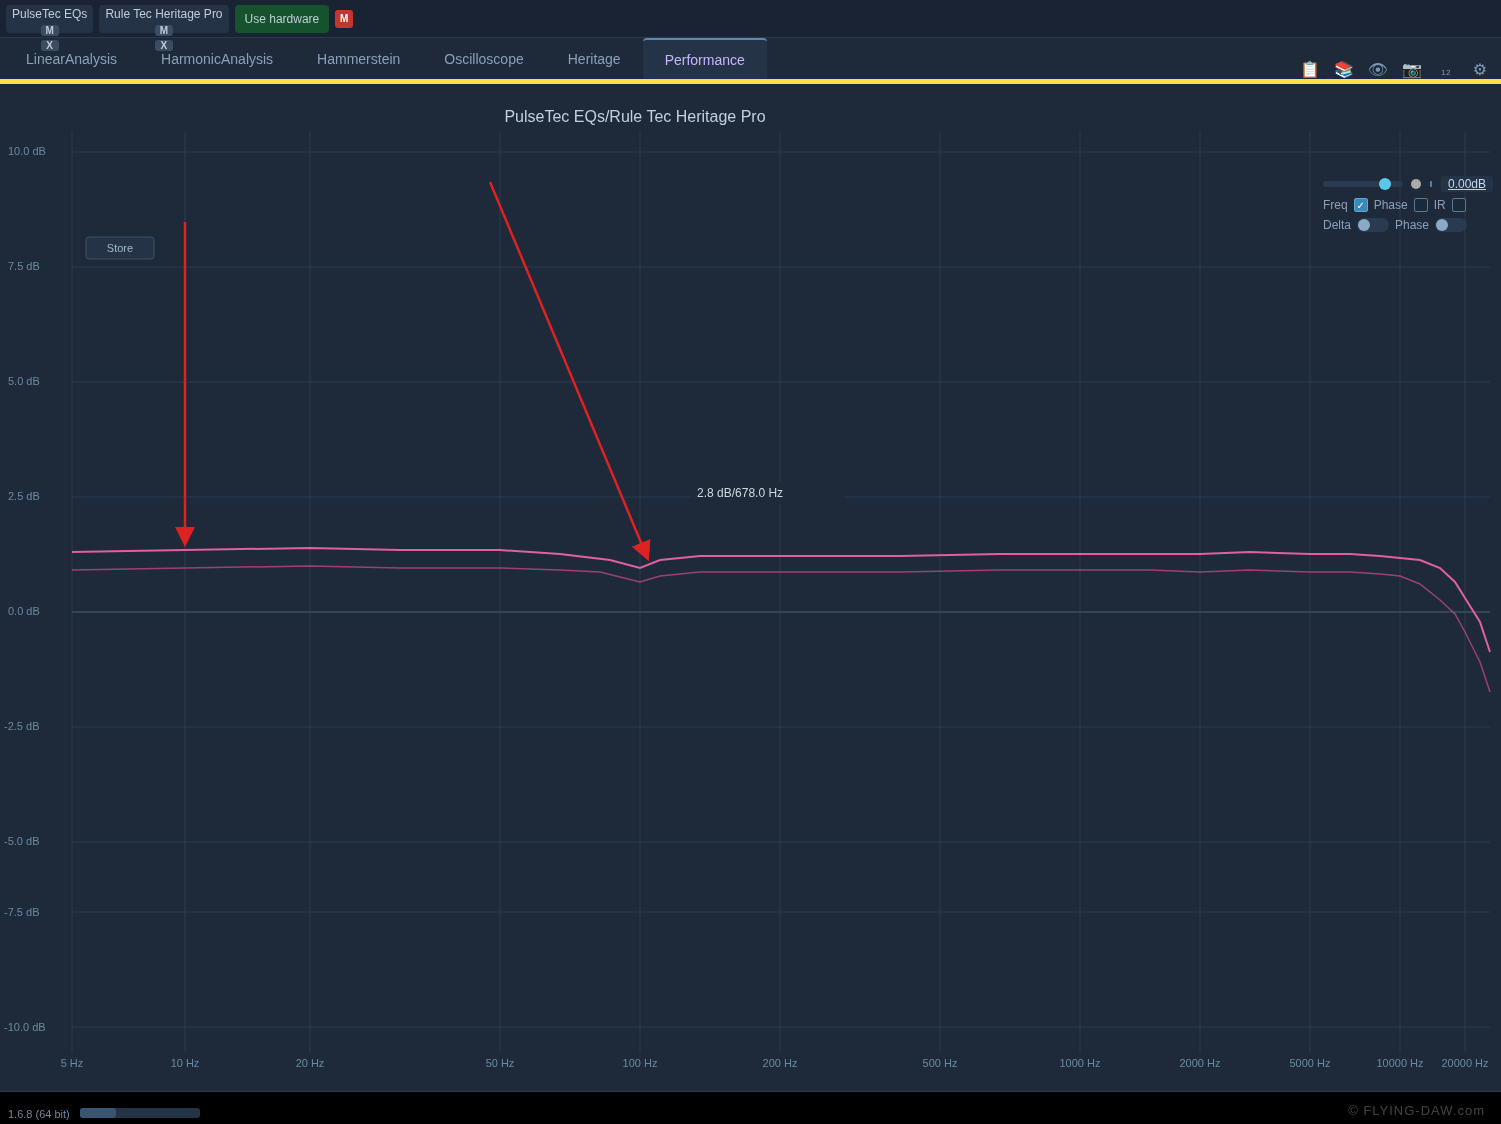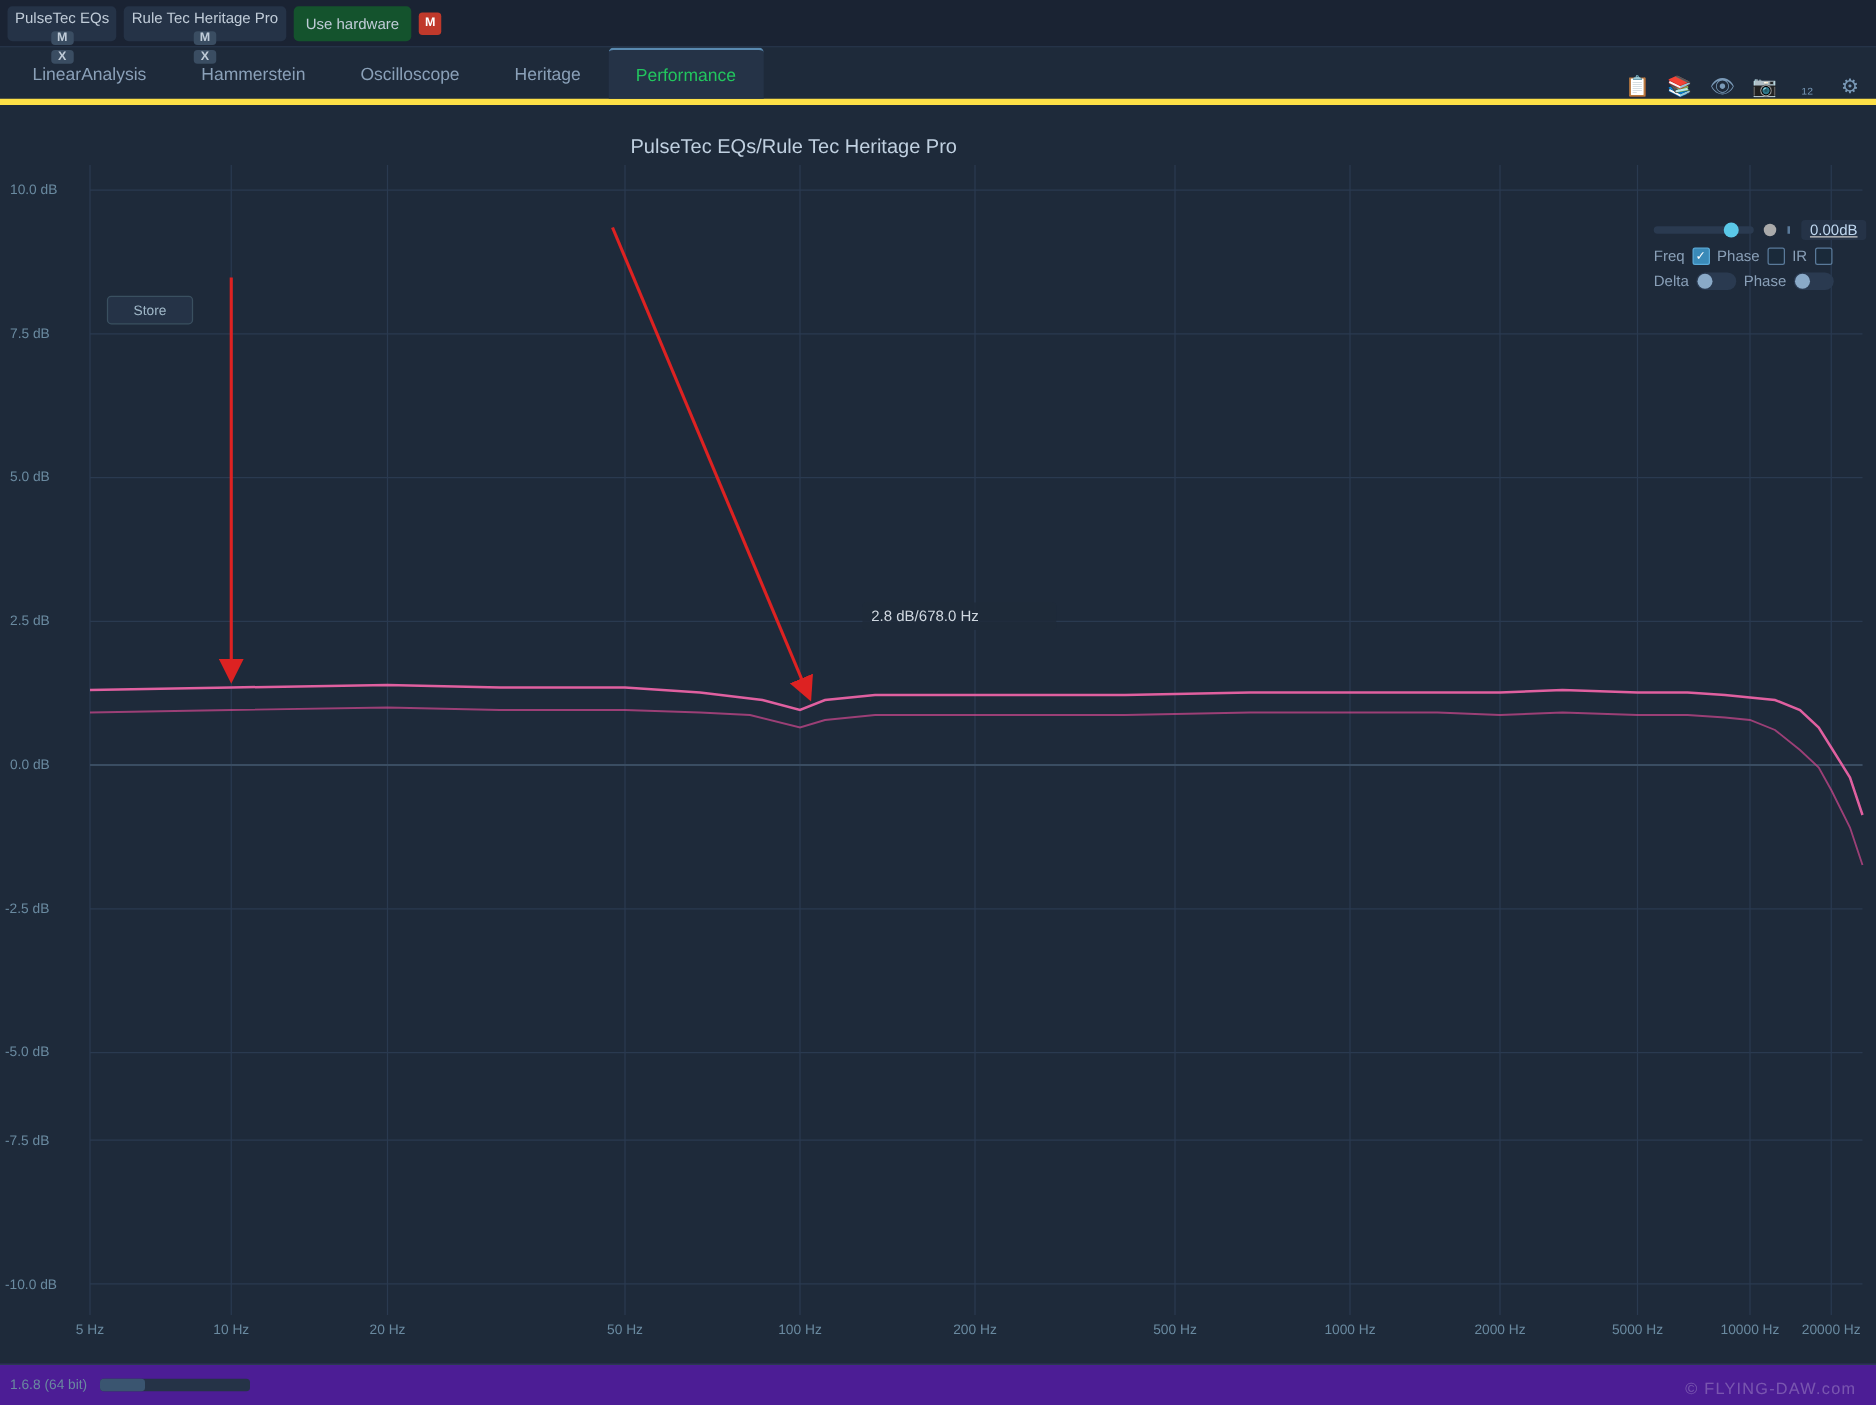--- a/index.html
+++ b/index.html
@@ -76,21 +76,21 @@
       font-size: 14px;
       color: #8aa0b8;
       cursor: pointer;
       border-radius: 4px 4px 0 0;
       height: 100%;
       display: flex;
       align-items: center;
     }
     .nav-tab.active {
       background: #253347;
-      color: #22c55e;
+      color: #c4b5fd;
       border-top: 2px solid #5a8ab0;
     }
 
     
     #toolbar-right {
       position: absolute;
       top: 46px;
       right: 8px;
       display: flex;
       align-items: center;
@@ -197,24 +197,23 @@
       overflow: hidden;
     }
 
     
     #status-bar {
       position: absolute;
       bottom: 0;
       left: 0;
       right: 0;
       height: 32px;
-      background: #4c1d95;
+      background: #000000;
       border-top: 1px solid #2a3a50;
       display: flex;
-      align-items: center;
       padding: 16px 8px;
       gap: 10px;
     }
     #version-text {
       font-size: 11px;
       color: #6a8aa0;
     }
     #progress-bar-container {
       width: 120px;
       height: 10px;
@@ -246,20 +245,23 @@
   </div>
   <div class="tab-hardware">
     <span class="tab-label">Use hardware</span>
   </div>
   <button class="tab-btn m-red">M</button>
 </div>
 
 <div id="nav-tabs">
   <div class="nav-tab">
     <span>LinearAnalysis</span>
+  </div>
+  <div class="nav-tab">
+    <span>HarmonicAnalysis</span>
   </div>
   <div class="nav-tab">
     <span>Hammerstein</span>
   </div>
   <div class="nav-tab">
     <span>Oscilloscope</span>
   </div>
   <div class="nav-tab">
     <span>Heritage</span>
   </div>

